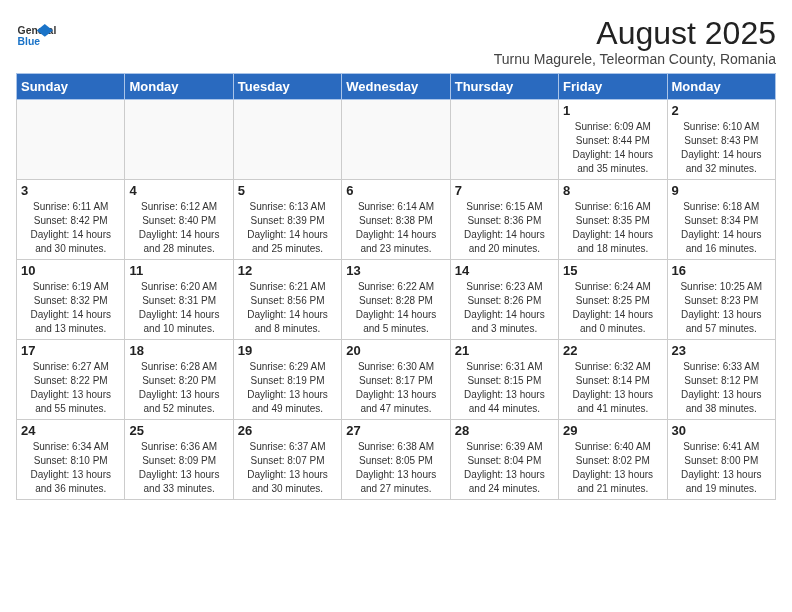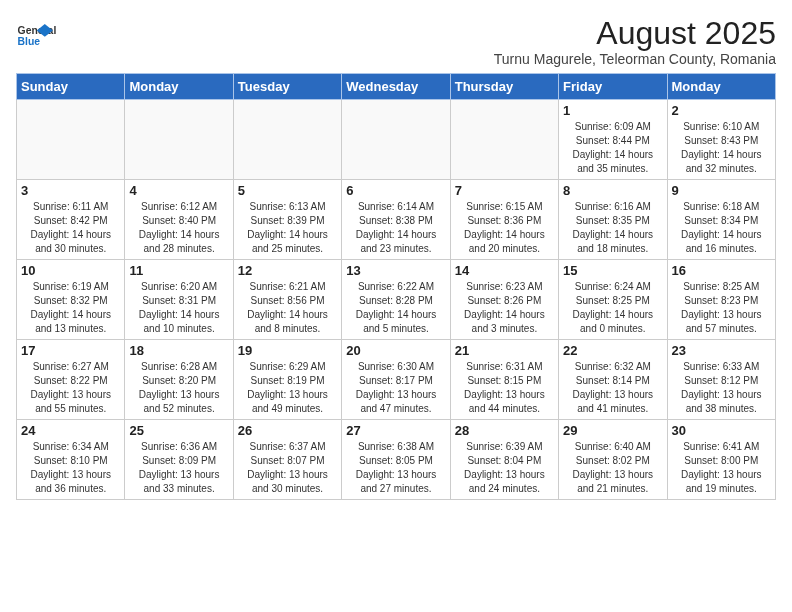--- a/index.html
+++ b/index.html
@@ -199,21 +199,21 @@
 Daylight: 14 hours and 3 minutes.</div>
         </td>
         <td>
           <div class="day-number">15</div>
           <div class="day-info">Sunrise: 6:24 AM
 Sunset: 8:25 PM
 Daylight: 14 hours and 0 minutes.</div>
         </td>
         <td>
           <div class="day-number">16</div>
-          <div class="day-info">Sunrise: 8:25 AM
+          <div class="day-info">Sunrise: 10:25 AM
 Sunset: 8:23 PM
 Daylight: 13 hours and 57 minutes.</div>
         </td>
       </tr>
       <tr>
         <td>
           <div class="day-number">17</div>
           <div class="day-info">Sunrise: 6:27 AM
 Sunset: 8:22 PM
 Daylight: 13 hours and 55 minutes.</div>

